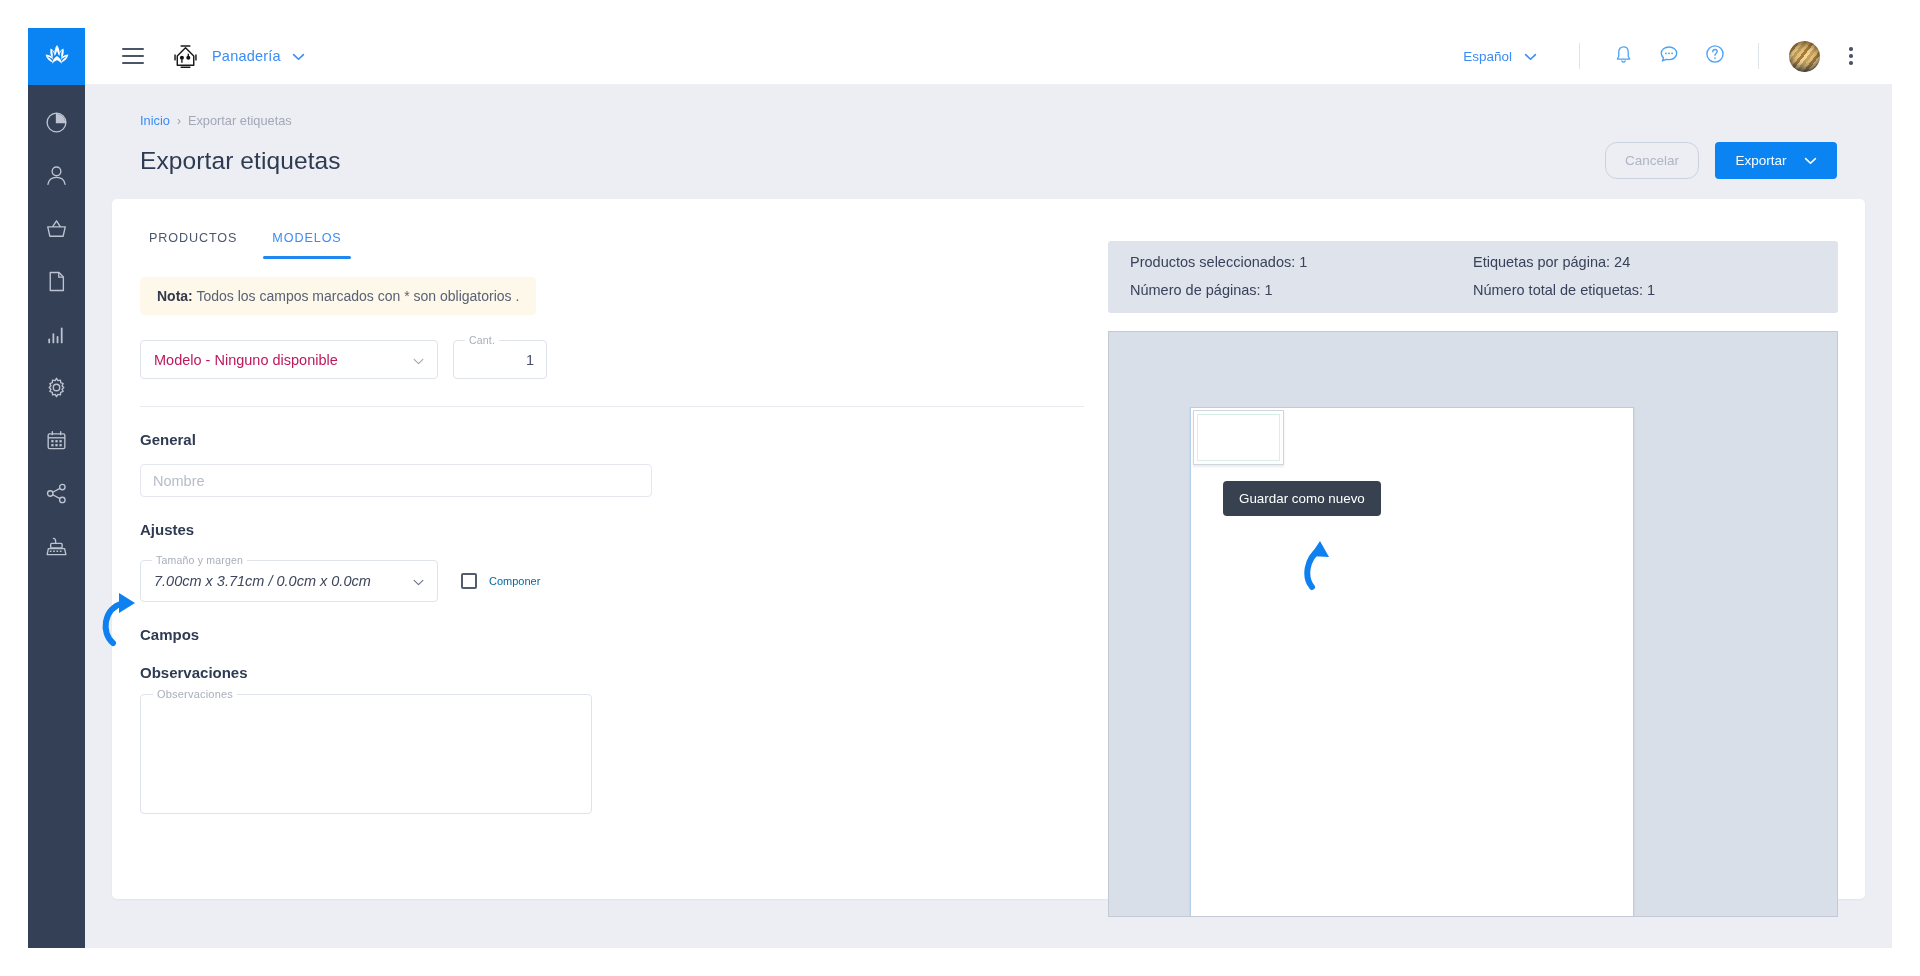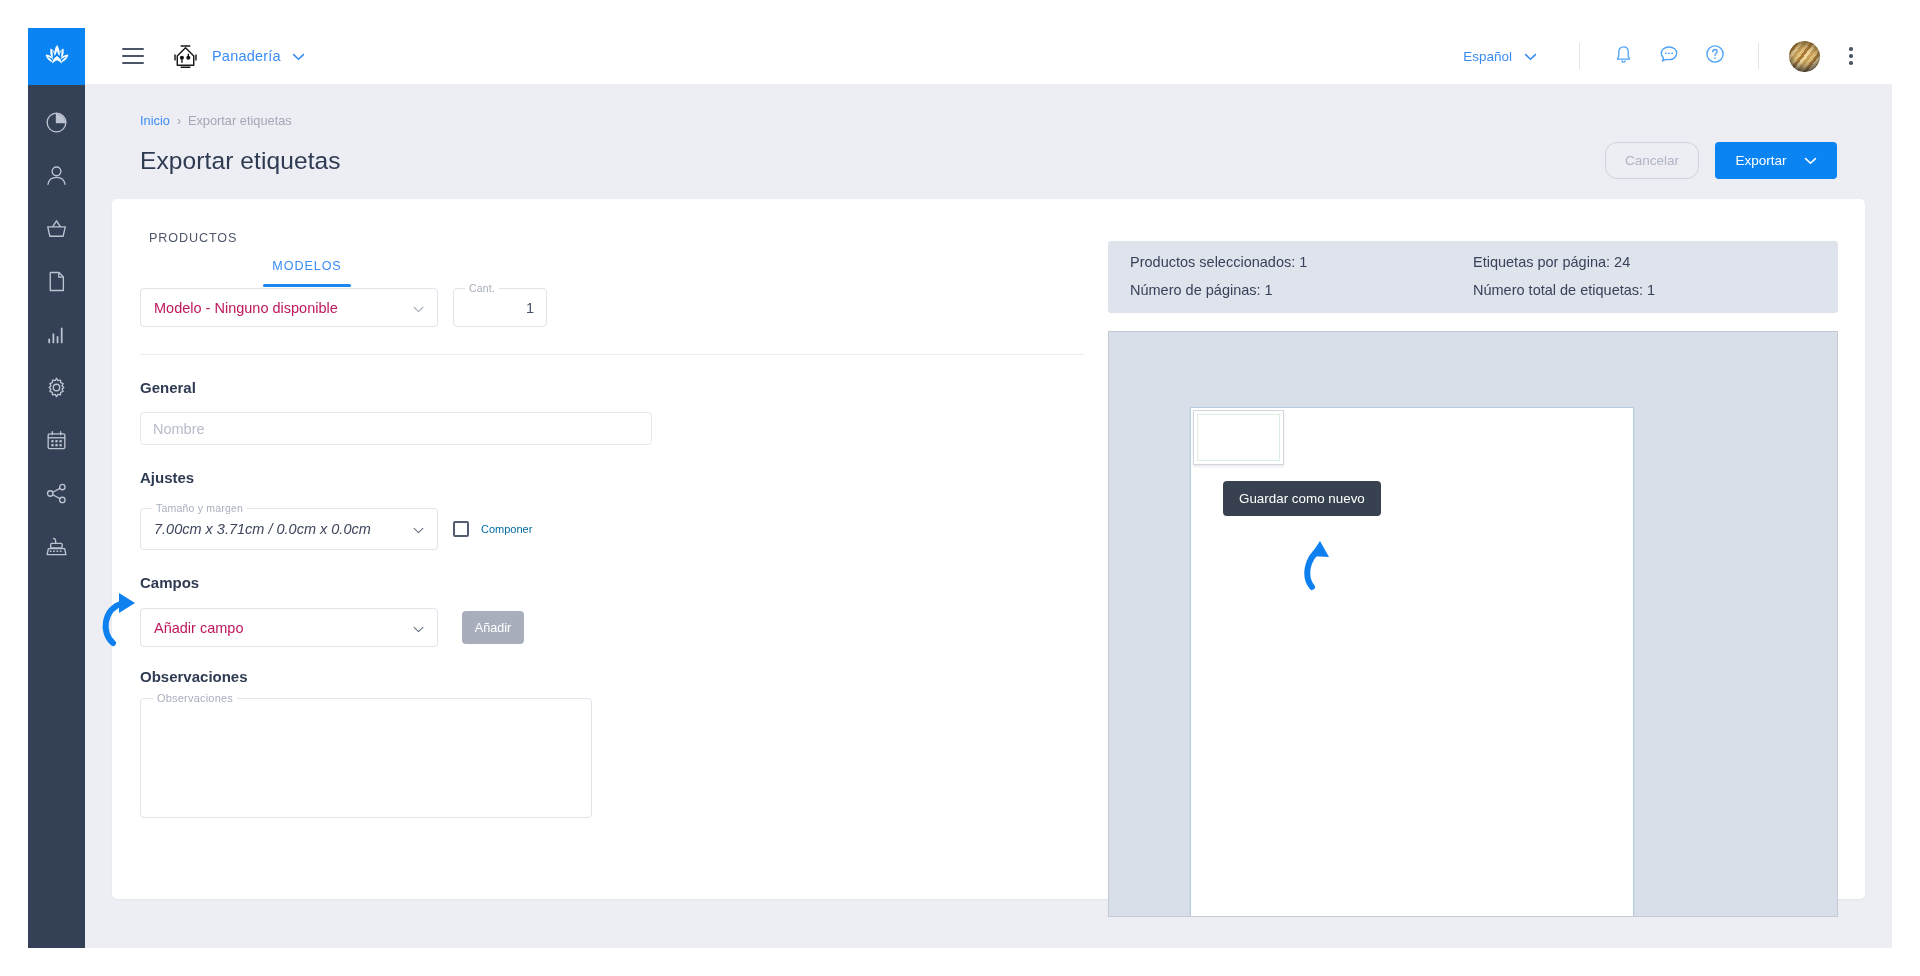--- a/index.html
+++ b/index.html
@@ -191,21 +191,21 @@
   }
   .tab {
     padding: 6px 9px 14px 9px;
     font-size: 12.6px;
     letter-spacing: .9px;
     color: #4c566b;
     cursor: pointer;
     position: relative;
     font-weight: 500;
   }
-  .tab.active { color: #3b8cf5; margin-top: 28px; }
+  .tab.active { color: #3b8cf5; }
   .tab.active::after {
     content: "";
     position: absolute;
     left: 0; right: 0; bottom: 0;
     height: 3px; background: #1e88f0; border-radius: 2px;
   }
 
   
   .form-col {
     position: absolute;
@@ -296,21 +296,21 @@
   .txt input {
     width: 100%; height: 100%;
     border: none; outline: none; background: transparent;
     padding: 0 12px;
     font-size: 14.5px; color: #46506a;
     font-family: inherit;
   }
   .txt input::placeholder { color: #b6bcc9; }
 
   .row-size {
-    display: flex; align-items: center; gap: 15px;
+    display: flex; align-items: center; gap: 23px;
     margin-top: 22px;
   }
   .size-select { width: 298px; height: 42px; }
   .size-select .ol-label { top: -7px; }
   .size-inner {
     display: flex; align-items: center;
     height: 100%;
     padding: 0 13px;
     font-size: 14.5px; color: #3d465c;
     cursor: pointer;
@@ -652,20 +652,23 @@
 
       <div class="card">
 
         <div class="tabs">
           <div class="tab">PRODUCTOS</div>
           <div class="tab active">MODELOS</div>
         </div>
 
         <div class="form-col">
 
+          <div class="note">
+            <b>Nota:</b><span> Todos los campos marcados con * son obligatorios .</span>
+          </div>
 
           <div class="row-model">
             <div class="select">
               <span>Modelo - Ninguno disponible</span>
               <span class="caret">
                 <svg width="11" height="7" viewBox="0 0 12 8">
                     <path d="M1 1.5 L6 6.5 L11 1.5" fill="none" stroke="#a0a7b5" stroke-width="1.3" stroke-linecap="round" stroke-linejoin="round"></path>
                   </svg>
               </span>
             </div>
@@ -698,31 +701,20 @@
               </div>
             </div>
             <div class="checkrow">
               <span class="checkbox"></span>
               <span>Componer</span>
             </div>
           </div>
 
           <div class="section-h">Campos</div>
 
-          <div class="row-campos">
-            <div class="select campo-select">
-              <span>Añadir campo</span>
-              <span class="caret">
-                <svg width="11" height="7" viewBox="0 0 12 8">
-                    <path d="M1 1.5 L6 6.5 L11 1.5" fill="none" stroke="#6b7487" stroke-width="1.3" stroke-linecap="round" stroke-linejoin="round"></path>
-                  </svg>
-              </span>
-            </div>
-            <button class="btn-anadir">Añadir</button>
-          </div>
 
           <div class="obs-wrap">
             <div class="section-h" style="margin-top:0">Observaciones</div>
             <div class="outlined obs">
               <span class="ol-label">Observaciones</span>
               <textarea style=""></textarea>
             </div>
           </div>
         </div>
 

